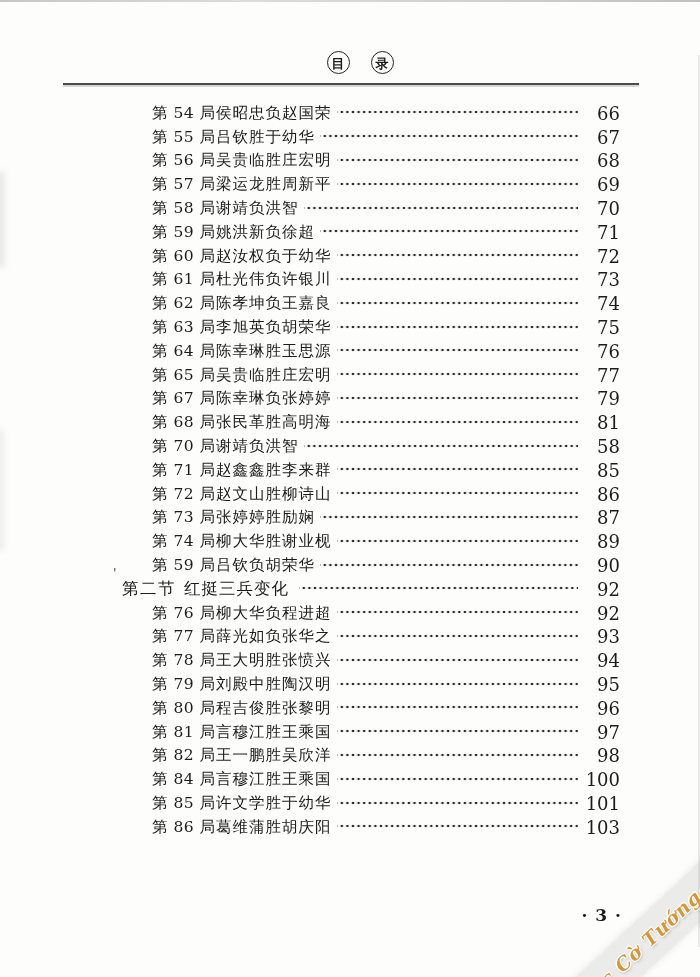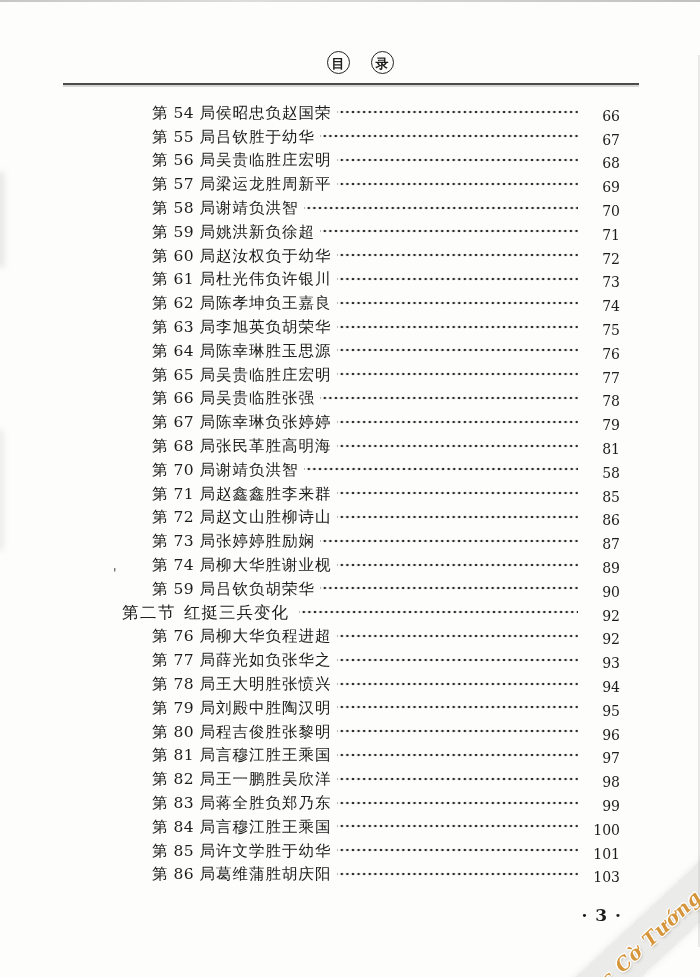--- a/index.html
+++ b/index.html
@@ -35,21 +35,21 @@
   .row { display:flex; align-items:flex-end; height:23.8px; font-size:15.5px; white-space:nowrap; }
   .game-row { padding-left:32px; }
   .game-row .label { flex:none; width:64px; letter-spacing:.5px; }
   .section-row { padding-left:2px; font-size:16.5px; }
   .section-row .label { flex:none; margin-right:8px; letter-spacing:1.5px; }
   .name { flex:none; letter-spacing:1px; }
   .leader { flex:1 1 auto; align-self:stretch; margin:0 6px 0 5px;
     background-image:radial-gradient(circle, #2b2b2b 1.15px, transparent 1.6px);
     background-size:5.6px 10px; background-repeat:repeat-x; background-position:2px 54%; }
   .section-row .leader { margin-left:10px; }
-  .pageno { flex:none; width:36px; text-align:right; font-size:14px; }
+  .pageno { flex:none; width:36px; text-align:right; font-size:18px; }
 
   
   .footer-pageno { position:absolute; top:905px; right:78px;
     font-size:17px; font-weight:bold; letter-spacing:1px; }
 
   
   .watermark-band {
     position:absolute; left:497px; top:905px; width:330px; height:44px;
     transform:rotate(-43deg); transform-origin:center;
     background:rgba(185,185,185,.25);
@@ -147,26 +147,20 @@
       <span class="leader"></span>
       <span class="pageno">76</span>
     </div>
       <div class="row game-row">
       <span class="label">第 65 局</span>
       <span class="name">吴贵临胜庄宏明</span>
       <span class="leader"></span>
       <span class="pageno">77</span>
     </div>
       <div class="row game-row">
-      <span class="label">第 66 局</span>
-      <span class="name">吴贵临胜张强</span>
-      <span class="leader"></span>
-      <span class="pageno">78</span>
-    </div>
-      <div class="row game-row">
       <span class="label">第 67 局</span>
       <span class="name">陈幸琳负张婷婷</span>
       <span class="leader"></span>
       <span class="pageno">79</span>
     </div>
       <div class="row game-row">
       <span class="label">第 68 局</span>
       <span class="name">张民革胜高明海</span>
       <span class="leader"></span>
       <span class="pageno">81</span>
@@ -249,26 +243,20 @@
       <span class="leader"></span>
       <span class="pageno">97</span>
     </div>
       <div class="row game-row">
       <span class="label">第 82 局</span>
       <span class="name">王一鹏胜吴欣洋</span>
       <span class="leader"></span>
       <span class="pageno">98</span>
     </div>
       <div class="row game-row">
-      <span class="label">第 83 局</span>
-      <span class="name">蒋全胜负郑乃东</span>
-      <span class="leader"></span>
-      <span class="pageno">99</span>
-    </div>
-      <div class="row game-row">
       <span class="label">第 84 局</span>
       <span class="name">言穆江胜王乘国</span>
       <span class="leader"></span>
       <span class="pageno">100</span>
     </div>
       <div class="row game-row">
       <span class="label">第 85 局</span>
       <span class="name">许文学胜于幼华</span>
       <span class="leader"></span>
       <span class="pageno">101</span>

